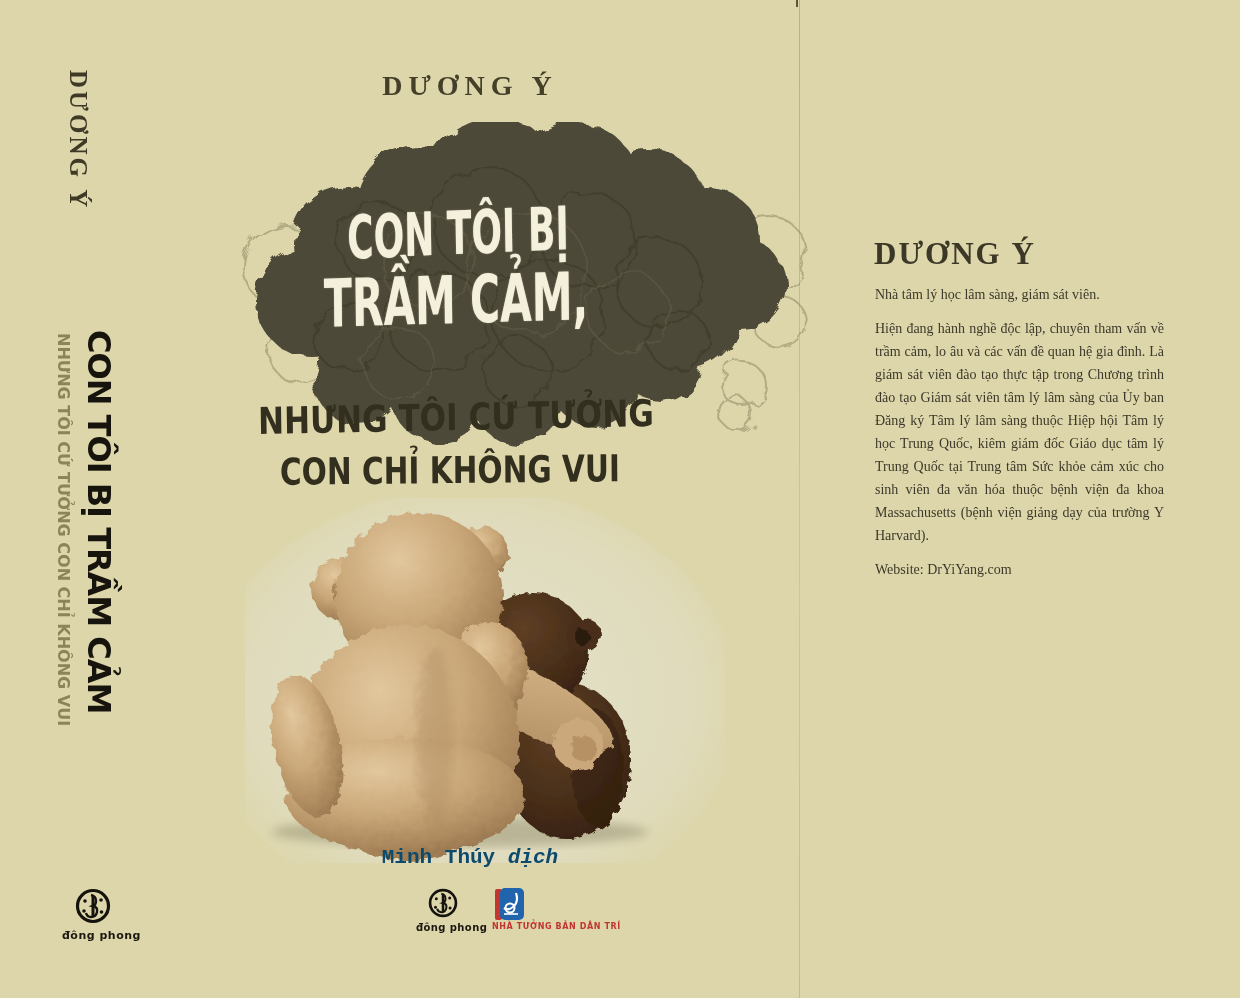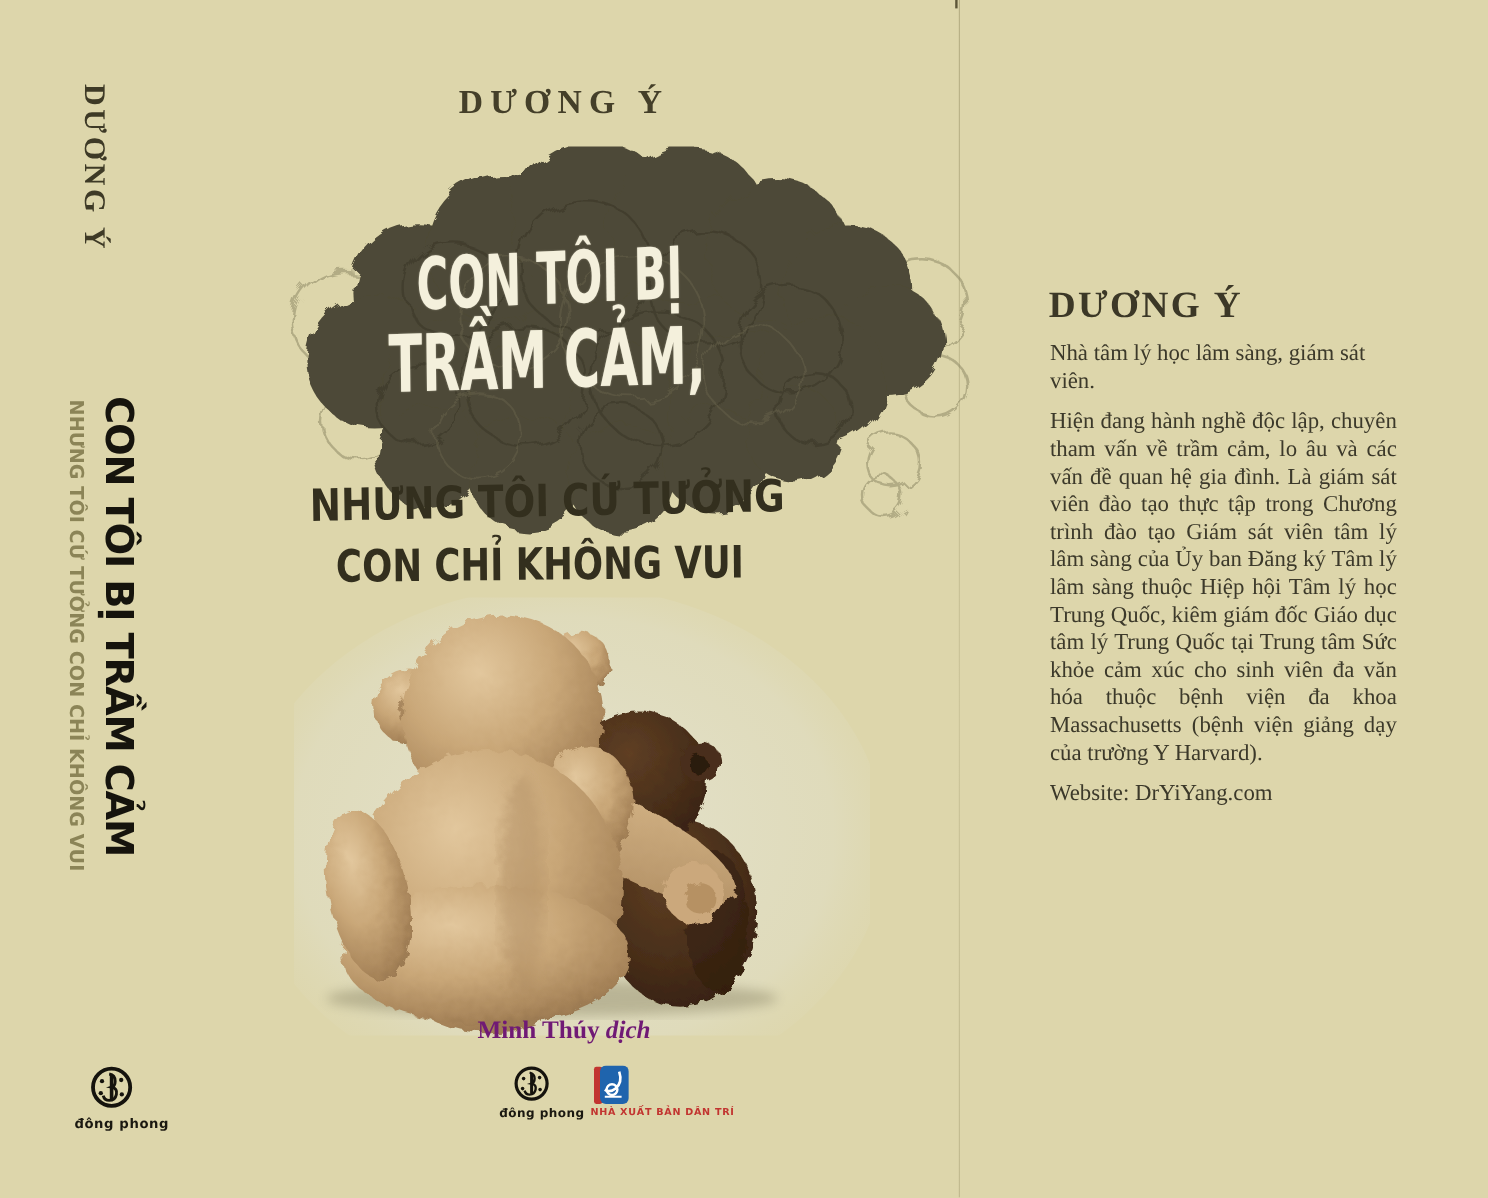--- a/index.html
+++ b/index.html
@@ -51,39 +51,39 @@
   .ft1{left:458px;top:198px;font-size:60px;transform:translateX(-50%) scaleX(.60) rotate(-1.5deg);}
   .ft2{left:456px;top:262px;font-size:66px;transform:translateX(-50%) scaleX(.62) rotate(-1deg);}
   .front-sub-line{
     font-family:"DejaVu Sans",sans-serif;font-weight:700;color:#332f1e;white-space:nowrap;
   }
   .fs1{left:456px;top:396px;font-size:37px;transform:translateX(-50%) scaleX(.84) rotate(-1deg);}
   .fs2{left:450px;top:449px;font-size:37px;transform:translateX(-50%) scaleX(.80) rotate(-.5deg);}
   .bears-svg{left:245px;top:498px;}
   .translator{
     left:240px;top:846px;width:460px;text-align:center;
-    font-family:Liberation Serif, serif;font-weight:700;font-size:21px;color:#701a75;
+    font-family:Liberation Mono, monospace;font-weight:700;font-size:21px;color:#0c4a6e;
   }
   .translator .role{font-style:italic;}
   .pub-center{left:408px;top:886px;width:220px;height:52px;}
   .dp-logo{position:absolute;left:8px;top:2px;width:54px;text-align:center;}
   .dp-label{margin-top:0;font-family:"DejaVu Sans",sans-serif;font-weight:700;
     font-size:10px;color:#1a1810;letter-spacing:.4px;white-space:nowrap;}
   .nxb-logo{position:absolute;left:86px;top:2px;}
   .nxb-label{position:absolute;left:84px;top:36px;font-family:"DejaVu Sans",sans-serif;
     font-weight:700;font-size:8px;letter-spacing:.6px;color:#c23530;white-space:nowrap;}
 
   
   .back-heading{
     left:874px;top:236px;
     font-family:"Liberation Serif",serif;font-weight:700;
     font-size:31px;letter-spacing:2px;color:#3c3827;white-space:nowrap;
   }
   .back-bio{left:875px;top:283px;width:289px;color:#3c392a;
-    font-family:"Liberation Serif",serif;font-size:19px;line-height:23px;}
+    font-family:"Liberation Serif",serif;font-size:14px;line-height:23px;}
   .back-bio p{margin:0 0 11px 0;text-align:justify;}
   .back-bio p.no-just{text-align:left;}
   .back-website{margin-top:3px;text-align:left;font-family:Liberation Serif, serif;}
 </style>
 </head>
 <body>
 
 <div class="abs fold-line"></div>
 <div class="abs crop-tick"></div>
 
@@ -250,21 +250,21 @@
     </svg>
     <div class="dp-label">đông phong</div>
   </div>
   <svg class="nxb-logo" width="30" height="33" viewBox="0 0 30 33">
     <rect x="1" y="1" width="7" height="31" rx="2" fill="#c23530"></rect>
     <rect x="6" y="0" width="24" height="32" rx="5" fill="#1f64ad"></rect>
     <path d="M22 5 q3 9 -3 14 q-5 4 -9 1" fill="none" stroke="#ffffff" stroke-width="2.2"></path>
     <circle cx="16" cy="20" r="4.5" fill="none" stroke="#ffffff" stroke-width="2"></circle>
     <path d="M10 26 h14" stroke="#ffffff" stroke-width="1.6"></path>
   </svg>
-  <div class="nxb-label">NHÀ XUẤT BẢN DÂN TRÍ</div>
+  <div class="nxb-label">NHÀ TƯỞNG BẢN DÂN TRÍ</div>
 </div>
 
 <div class="abs back-heading">DƯƠNG Ý</div>
 <div class="abs back-bio">
   <p class="no-just">Nhà tâm lý học lâm sàng, giám sát viên.</p>
   <p>Hiện đang hành nghề độc lập, chuyên tham vấn về trầm cảm, lo âu và các vấn đề quan hệ gia đình. Là giám sát viên đào tạo thực tập trong Chương trình đào tạo Giám sát viên tâm lý lâm sàng của Ủy ban Đăng ký Tâm lý lâm sàng thuộc Hiệp hội Tâm lý học Trung Quốc, kiêm giám đốc Giáo dục tâm lý Trung Quốc tại Trung tâm Sức khỏe cảm xúc cho sinh viên đa văn hóa thuộc bệnh viện đa khoa Massachusetts (bệnh viện giảng dạy của trường Y Harvard).</p>
   <p class="no-just back-website">Website: DrYiYang.com</p>
 </div>
 
 </body></html>

